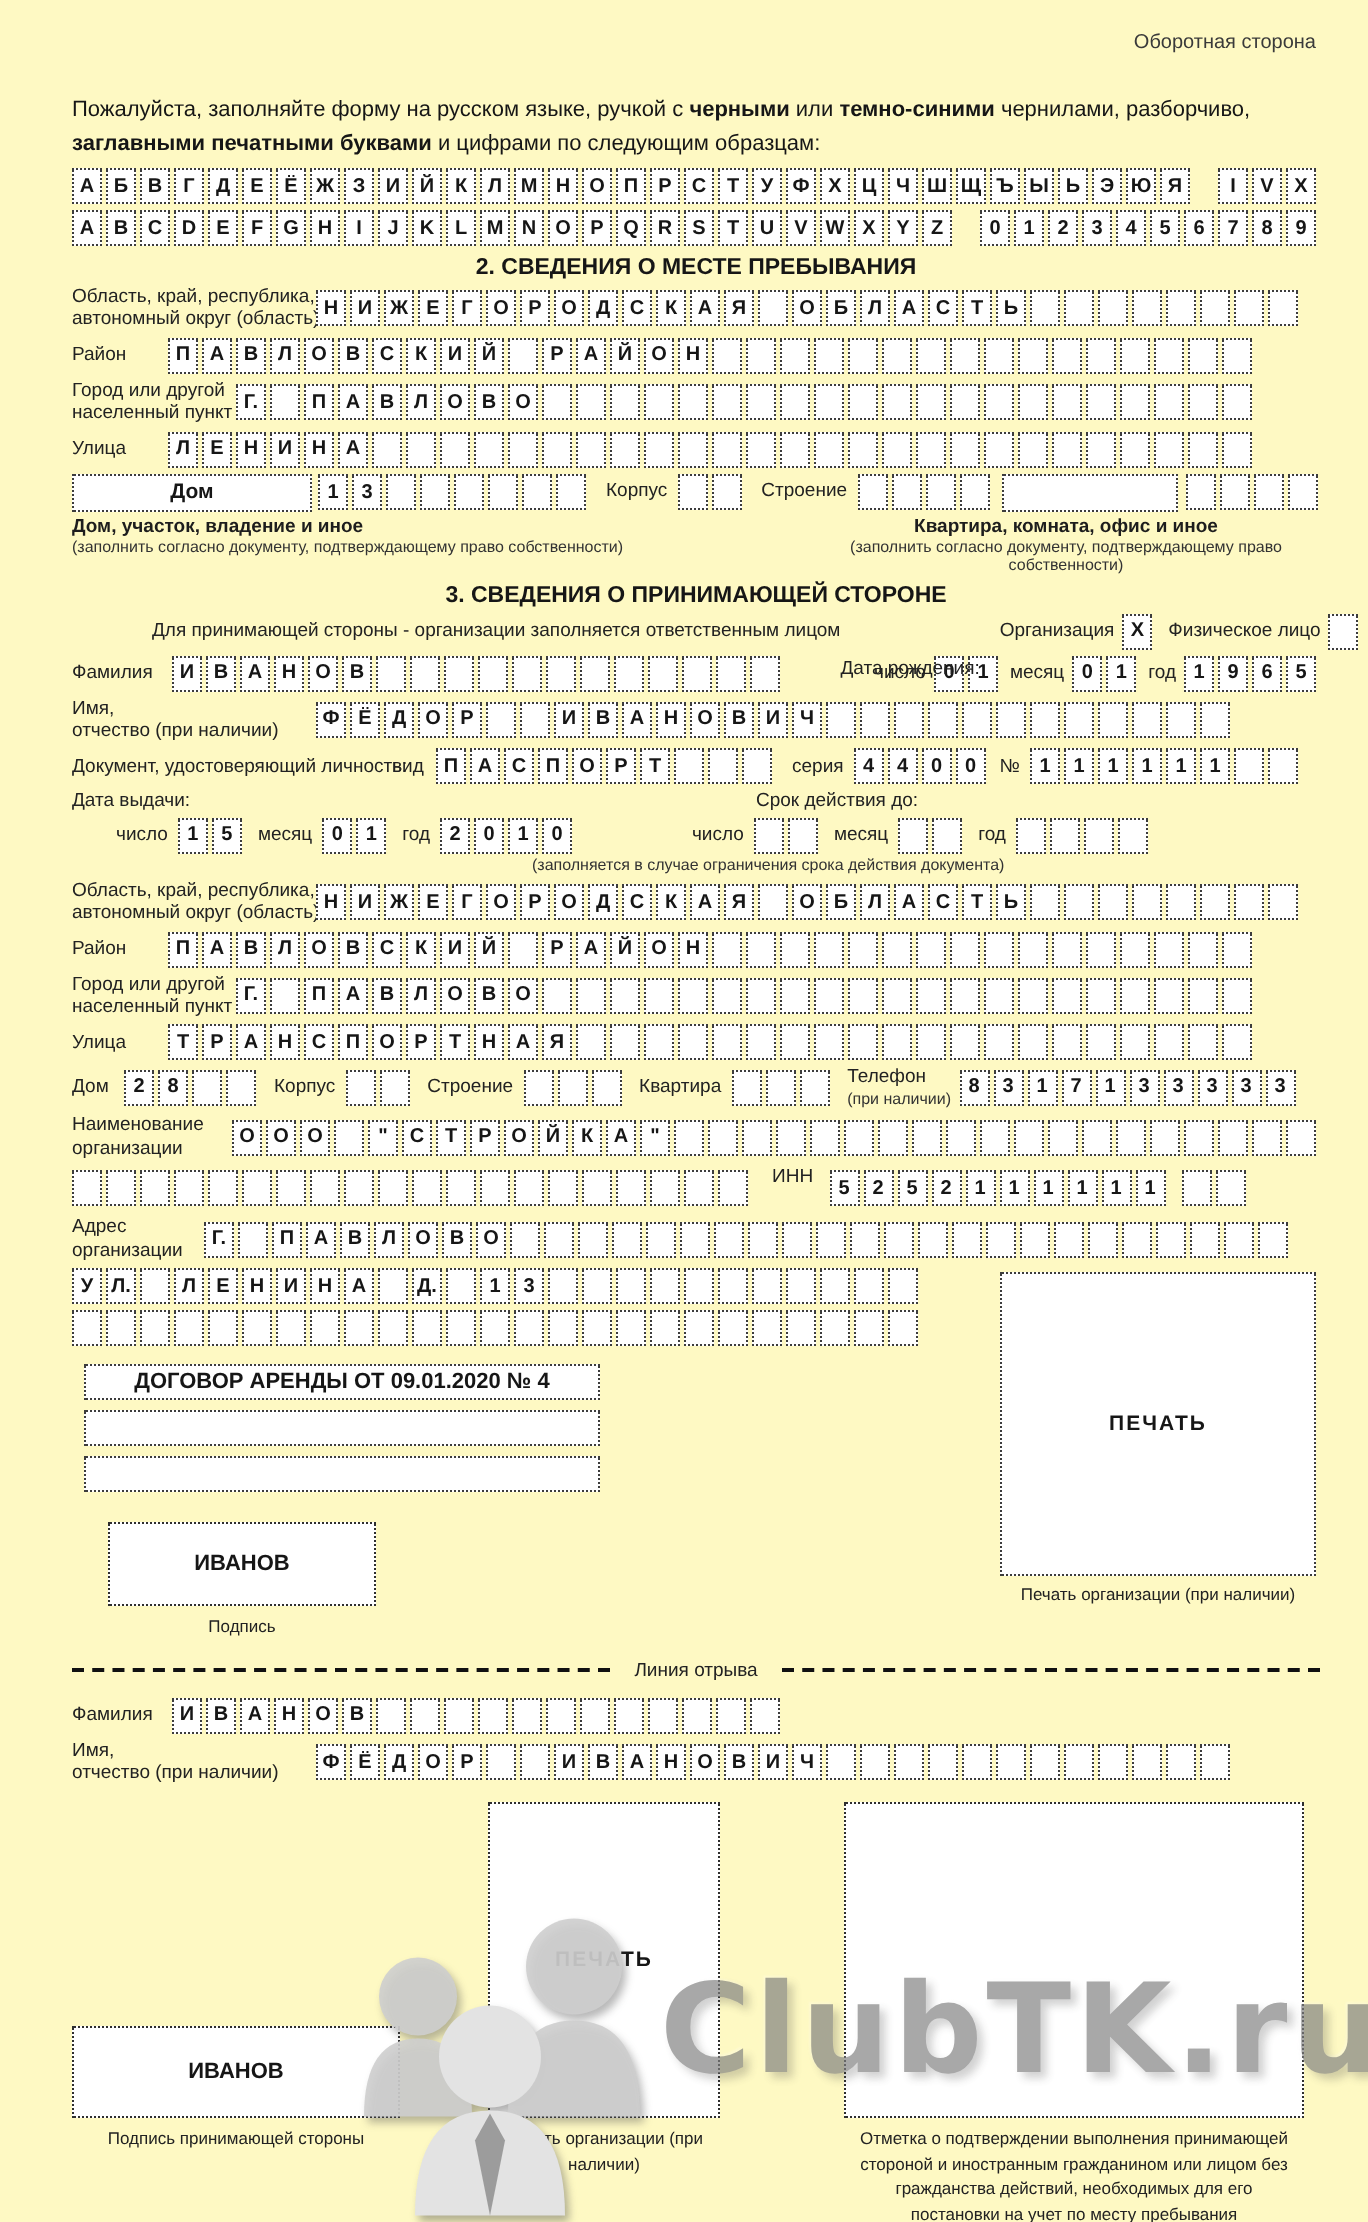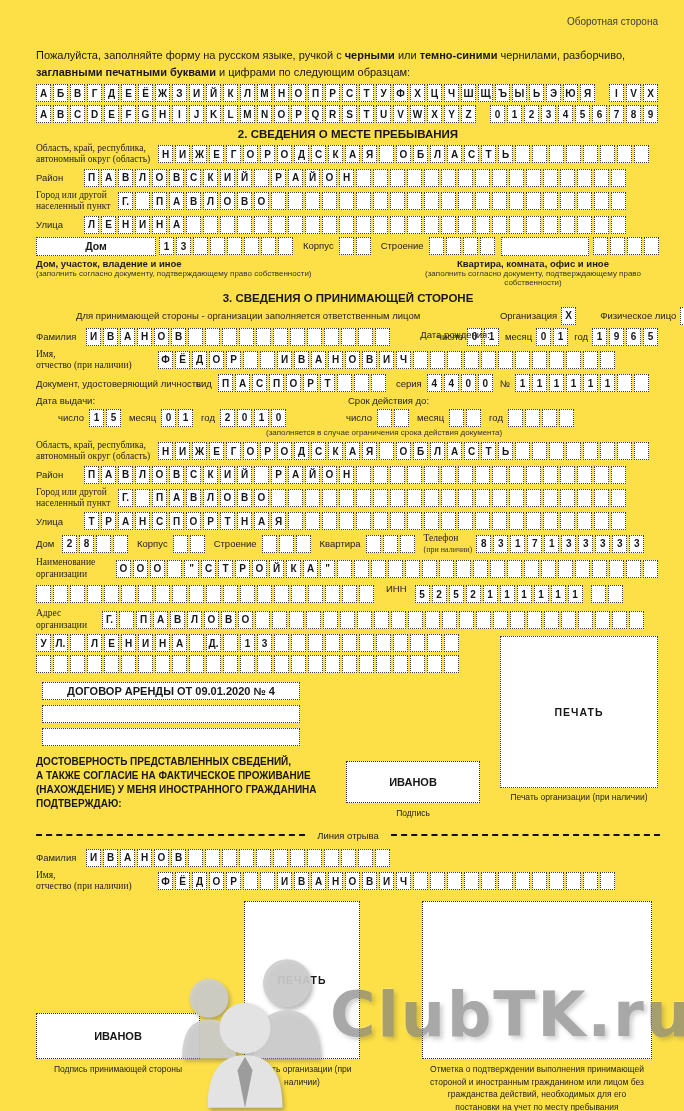--- a/index.html
+++ b/index.html
@@ -1,31 +1,31 @@
 <!DOCTYPE html>
 <html><head>
 <meta charset="utf-8">
 <style>
   html,body{margin:0;padding:0;background:#888;}
-  .page{position:relative;width:684px;height:1111px;background:#fde047;overflow:hidden;
+  .page{position:relative;width:684px;height:1111px;background:#fef9c3;overflow:hidden;
         font-family:"Liberation Sans",sans-serif;color:#161616;}
   .content{padding-left:36px;padding-right:20px;}
   .corner{text-align:right;padding:16px 26px 0 0;font-size:10px;color:#3a3a3a;}
   .intro{margin-top:20px;font-size:11px;line-height:1.5;width:612px;}
   .boxrow{display:flex;flex-wrap:nowrap;align-items:center;}
   .samples{width:624px;margin-top:4px;}
   .cbox{display:inline-flex;flex:none;align-items:center;justify-content:center;
         width:13px;height:16px;border:1px dotted #3c3c3c;background:#fff;
         font-size:10px;font-weight:bold;margin-right:2px;overflow:hidden;}
   .boxgap{flex:1;}
   .sect-title{font-weight:bold;font-size:11.5px;text-align:center;width:624px;margin-top:5px;}
   .frow{display:flex;flex-wrap:nowrap;align-items:center;margin-top:3px;white-space:nowrap;}
   .frow .boxes{display:flex;flex-wrap:nowrap;}
   .flabel{font-size:9.5px;color:#222;flex:none;line-height:1.2;}
-  .lblcol{flex:none;font-family:Liberation Serif, serif;}
+  .lblcol{flex:none;}
   .selbox{display:flex;flex:none;align-items:center;justify-content:center;background:#fff;
           border:1px dotted #3c3c3c;height:17px;font-size:10.5px;font-weight:bold;}
   .scap{font-size:8px;color:#333;}
   .cap10{font-size:9.5px;color:#1d1d1d;font-weight:bold;}
   .white-input{background:#fff;border:1px dotted #3c3c3c;height:16px;margin-bottom:5px;
                display:flex;align-items:center;justify-content:center;
                font-size:11px;font-weight:bold;}
   .bold-lines{font-size:10px;font-weight:bold;line-height:1.4;}
   .dashbox{background:#fff;border:1px dotted #2e2e2e;display:flex;align-items:center;justify-content:center;}
   .midwrap{position:relative;}
@@ -336,21 +336,21 @@
       </div>
     </div>
 
     <div class="sect-title">3. СВЕДЕНИЯ О ПРИНИМАЮЩЕЙ СТОРОНЕ</div>
 
     <div class="frow" style="width:624px">
       <div class="flabel" style="margin-left:40px">Для принимающей стороны - организации заполняется ответственным лицом</div>
       <div class="flabel" style="margin-left:auto;position:relative;top:19px">Дата рождения:</div>
       <div class="flabel" style="margin-left:10px">Организация</div>
       <span class="cbox" style="margin-left:4px">X</span>
-      <div class="flabel" style="margin-left:22px">Физическое лицо</div>
+      <div class="flabel" style="margin-left:6px">Физическое лицо</div>
       <span class="cbox" style="margin-left:4px"></span>
     </div>
 
     <div class="frow" style="width:624px">
       <div class="flabel" style="width:50px">Фамилия</div>
       <div class="boxes">
           <span class="cbox">И</span>
           <span class="cbox">В</span>
           <span class="cbox">А</span>
           <span class="cbox">Н</span>
@@ -476,21 +476,21 @@
           <div class="flabel" style="margin:0 5px 0 6px">год</div>
           <div class="boxes">
               <span class="cbox">2</span>
               <span class="cbox">0</span>
               <span class="cbox">1</span>
               <span class="cbox">0</span>
             </div>
         </div>
       </div>
       <div style="margin-left:58px">
-        <div class="flabel" style="margin-left:2px">Срок действия до:</div>
+        <div class="flabel" style="margin-left:32px">Срок действия до:</div>
         <div class="frow" style="margin-top:2px">
           <div class="flabel" style="margin:0 5px 0 0">число</div>
           <div class="boxes">
               <span class="cbox"></span>
               <span class="cbox"></span>
             </div>
           <div class="flabel" style="margin:0 5px 0 6px">месяц</div>
           <div class="boxes">
               <span class="cbox"></span>
               <span class="cbox"></span>
@@ -895,26 +895,20 @@
 
       <div style="display:flex;margin-top:7px">
         <div style="width:258px;margin-left:6px;margin-top:2px">
           <div class="white-input">ДОГОВОР АРЕНДЫ ОТ 09.01.2020 № 4</div>
           <div class="white-input"></div>
           <div class="white-input"></div>
         </div>
       </div>
 
       <div style="display:flex;margin-top:4px">
-        <div class="bold-lines" style="width:292px">
-          <div>ДОСТОВЕРНОСТЬ ПРЕДСТАВЛЕННЫХ СВЕДЕНИЙ,</div>
-          <div>А ТАКЖЕ СОГЛАСИЕ НА ФАКТИЧЕСКОЕ ПРОЖИВАНИЕ</div>
-          <div>(НАХОЖДЕНИЕ) У МЕНЯ ИНОСТРАННОГО ГРАЖДАНИНА</div>
-          <div>ПОДТВЕРЖДАЮ:</div>
-        </div>
         <div style="margin-left:18px;margin-top:6px">
           <div class="dashbox" style="width:132px;height:40px;font-size:11px;font-weight:bold">ИВАНОВ</div>
           <div class="tlabel">Подпись</div>
         </div>
       </div>
 
     </div>
 
     <div class="tearline">
       <div class="dashseg"></div>

